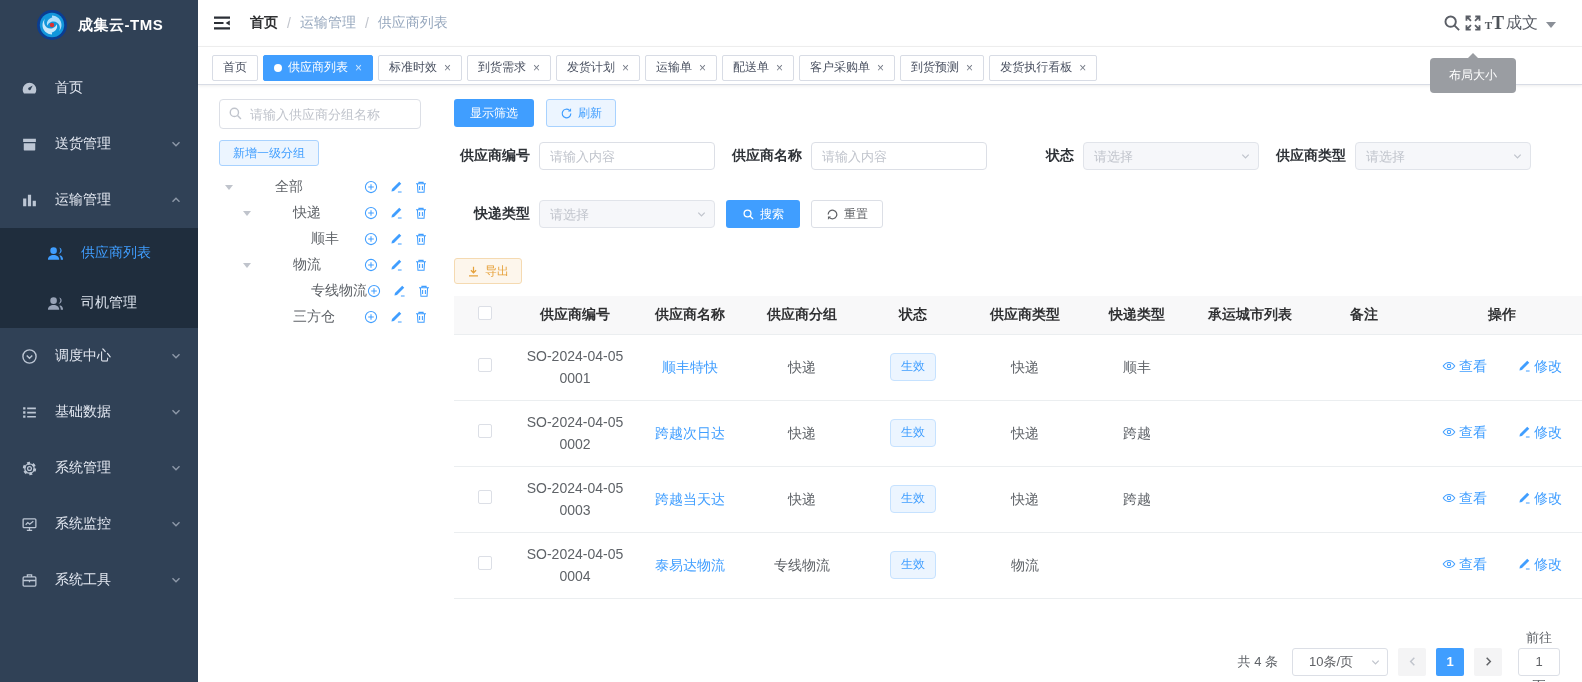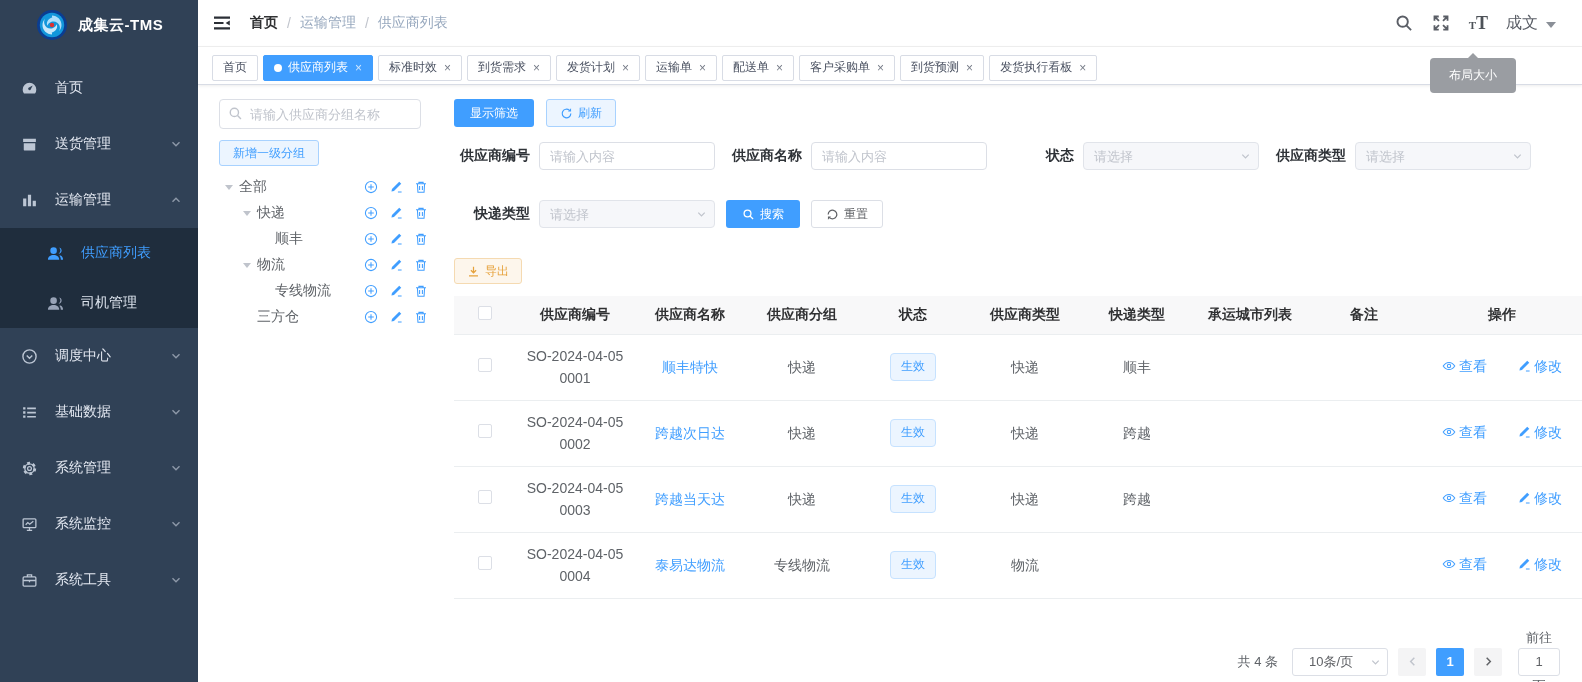--- a/index.html
+++ b/index.html
@@ -28,21 +28,21 @@
   
   .main { flex:1; display:flex; flex-direction:column; position:relative; background:#fff; min-width:0; }
 
   .navbar { height:47px; flex:none; display:flex; align-items:center; padding:0 26px 0 14px; border-bottom:1px solid #f0f0f0; }
   .hamburger { width:20px; height:20px; color:#2b2f36; cursor:pointer; display:flex; }
   .hamburger svg { width:20px; height:20px; }
   .breadcrumb { display:flex; align-items:center; margin-left:18px; font-size:14px; }
   .crumb { color:#97a8be; }
   .crumb.first { color:#303133; font-weight:bold; }
   .crumb-sep { color:#c0c4cc; margin:0 9px; }
-  .nav-right { margin-left:auto; display:flex; align-items:center; gap:18px; }
+  .nav-right { margin-left:auto; display:flex; align-items:center; gap:2px; }
   .nav-ic { width:19px; height:19px; color:#5a5e66; cursor:pointer; display:flex; align-items:center; justify-content:center; }
   .nav-ic svg { width:18px; height:18px; }
   .size-ic { font-family:"Liberation Serif","DejaVu Serif",serif; font-weight:bold; color:#4d5258; cursor:pointer; line-height:1; }
   .size-ic .sm { font-size:11px; }
   .size-ic .lg { font-size:18px; }
   .user-box { display:flex; align-items:center; gap:8px; cursor:pointer; }
   .user-name { font-size:16px; color:#5a5e66; }
   .caret-down { width:0; height:0; border-left:5px solid transparent; border-right:5px solid transparent; border-top:6px solid #8a8f97; margin-top:3px; }
 
   .tooltip { position:absolute; top:58px; right:66px; background:#9a9da2; color:#fff; font-size:12px; padding:9px 19px; border-radius:4px; z-index:30; }
@@ -61,21 +61,21 @@
   .left-panel { width:216px; flex:none; margin-right:19px; }
   .tree-search { position:relative; width:202px; }
   .tree-search input { width:202px; height:30px; border:1px solid #dcdfe6; border-radius:4px; padding:0 10px 0 30px; font-size:13px; color:#606266; outline:none; }
   .tree-search input::placeholder { color:#c0c4cc; }
   .tree-search .s-ic { position:absolute; left:9px; top:7px; width:15px; height:15px; color:#c0c4cc; }
   .add-group-btn { margin-top:11px; height:26px; padding:0 13px; background:#ecf5ff; border:1px solid #a8d2ff; color:var(--accent); font-size:12px; border-radius:3px; cursor:pointer; }
   .tree { margin-top:8px; }
   .tree-row { height:26px; display:flex; align-items:center; font-size:14px; color:#5f6368; cursor:pointer; }
   .tree-caret { width:14px; flex:none; display:flex; align-items:center; }
   .tree-caret .tri { width:0; height:0; border-left:4.5px solid transparent; border-right:4.5px solid transparent; border-top:5.5px solid #c0c4cc; }
-  .tree-label { white-space:nowrap; }
+  .tree-label { white-space:nowrap;margin-left:36px; }
   .tree-actions { margin-left:auto; display:flex; align-items:center; gap:11px; padding-right:7px; }
   .tree-actions .t-ic { width:14px; height:14px; color:var(--accent); display:flex; cursor:pointer; }
   .t-ic svg { width:14px; height:14px; }
 
   
   .right-panel { flex:1; min-width:0; }
   .btn { display:inline-flex; align-items:center; justify-content:center; gap:5px; border-radius:3px; font-size:12px; cursor:pointer; border:1px solid transparent; }
   .btn svg { width:13px; height:13px; }
   .btn-primary { background:var(--accent); color:#fff; height:28px; padding:0 15px; }
   .btn-plain { background:#ecf5ff; border-color:#a8d2ff; color:var(--accent); height:28px; padding:8px 13px; }

